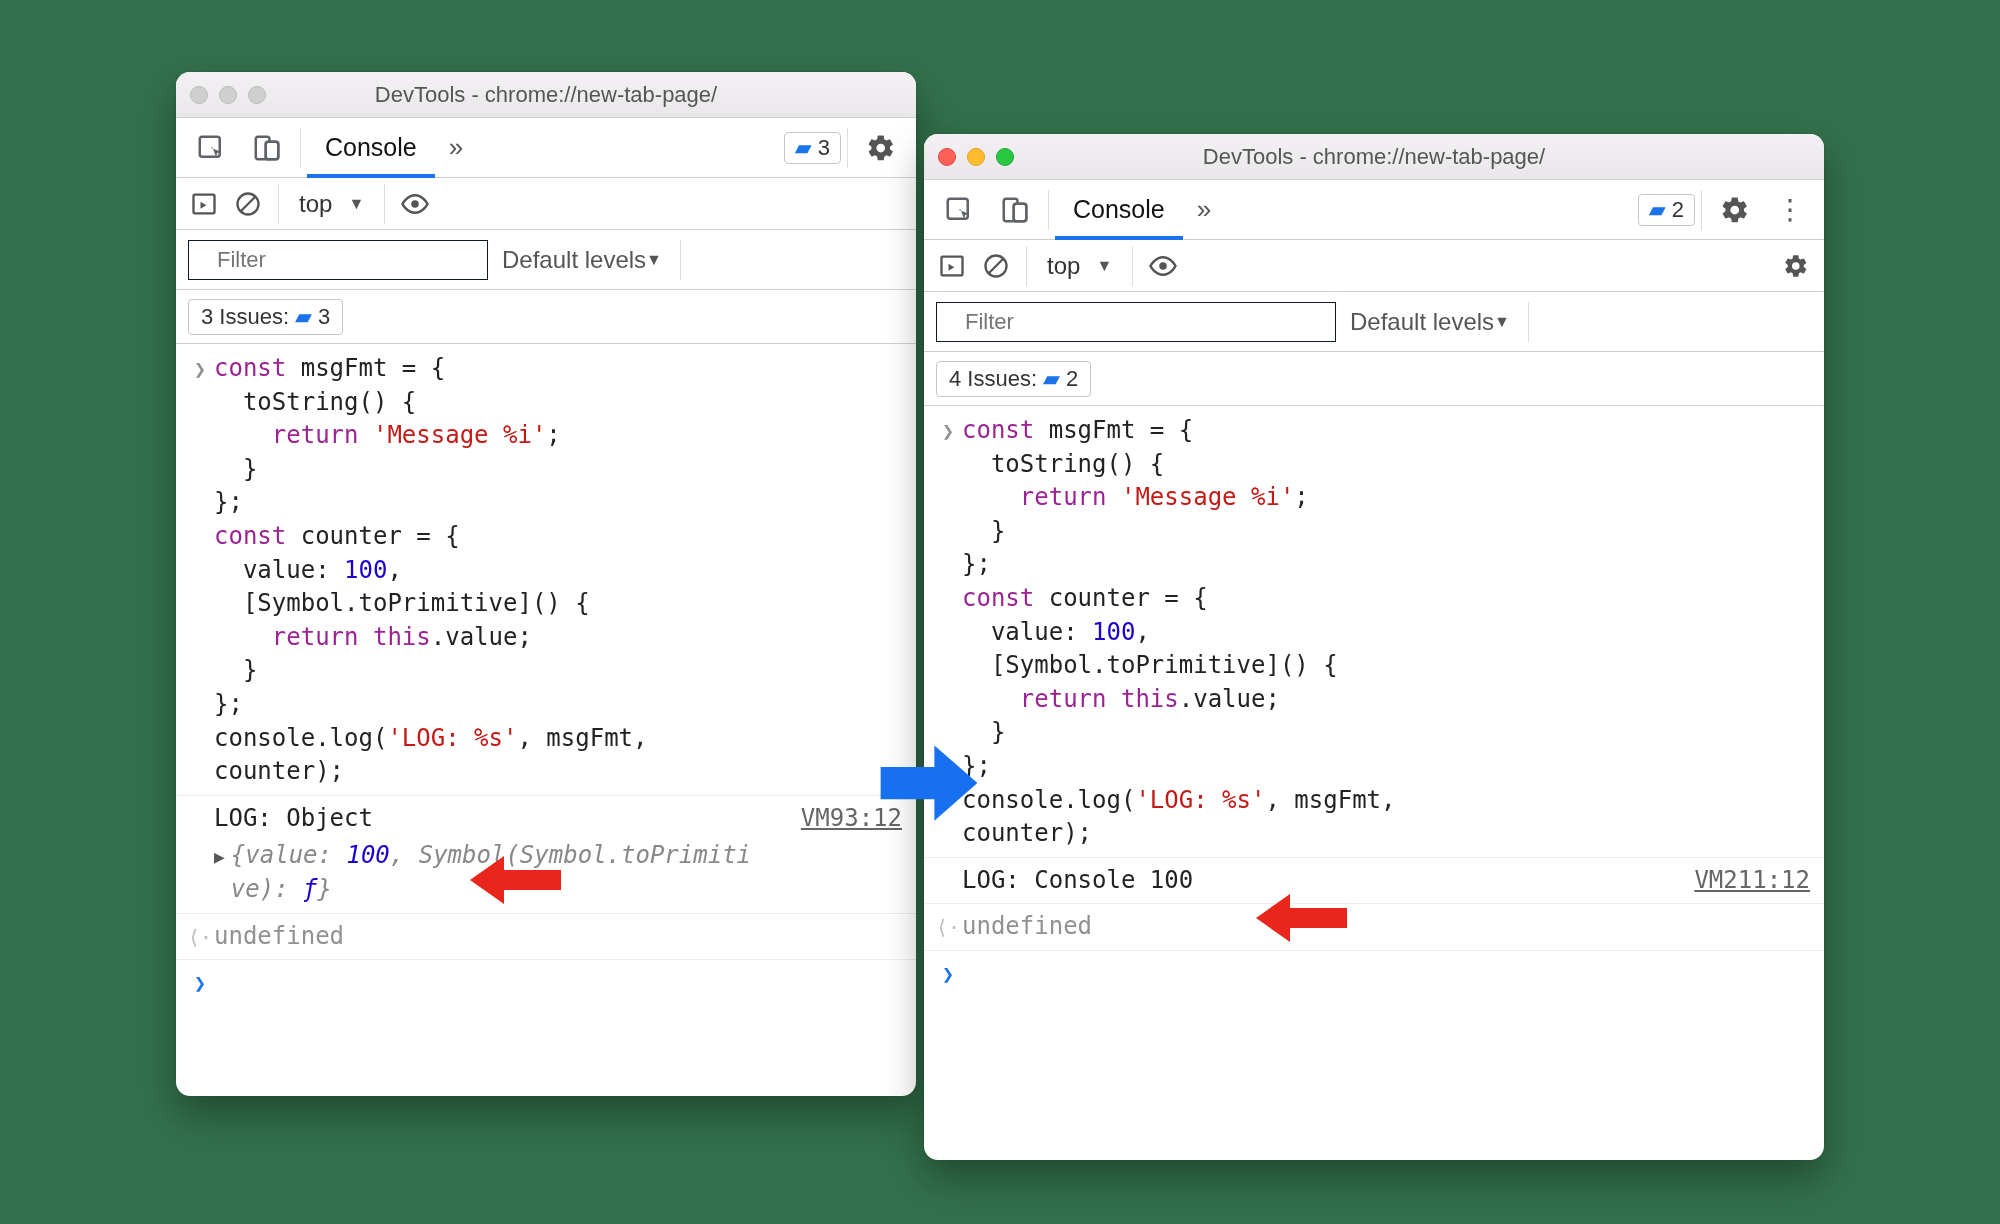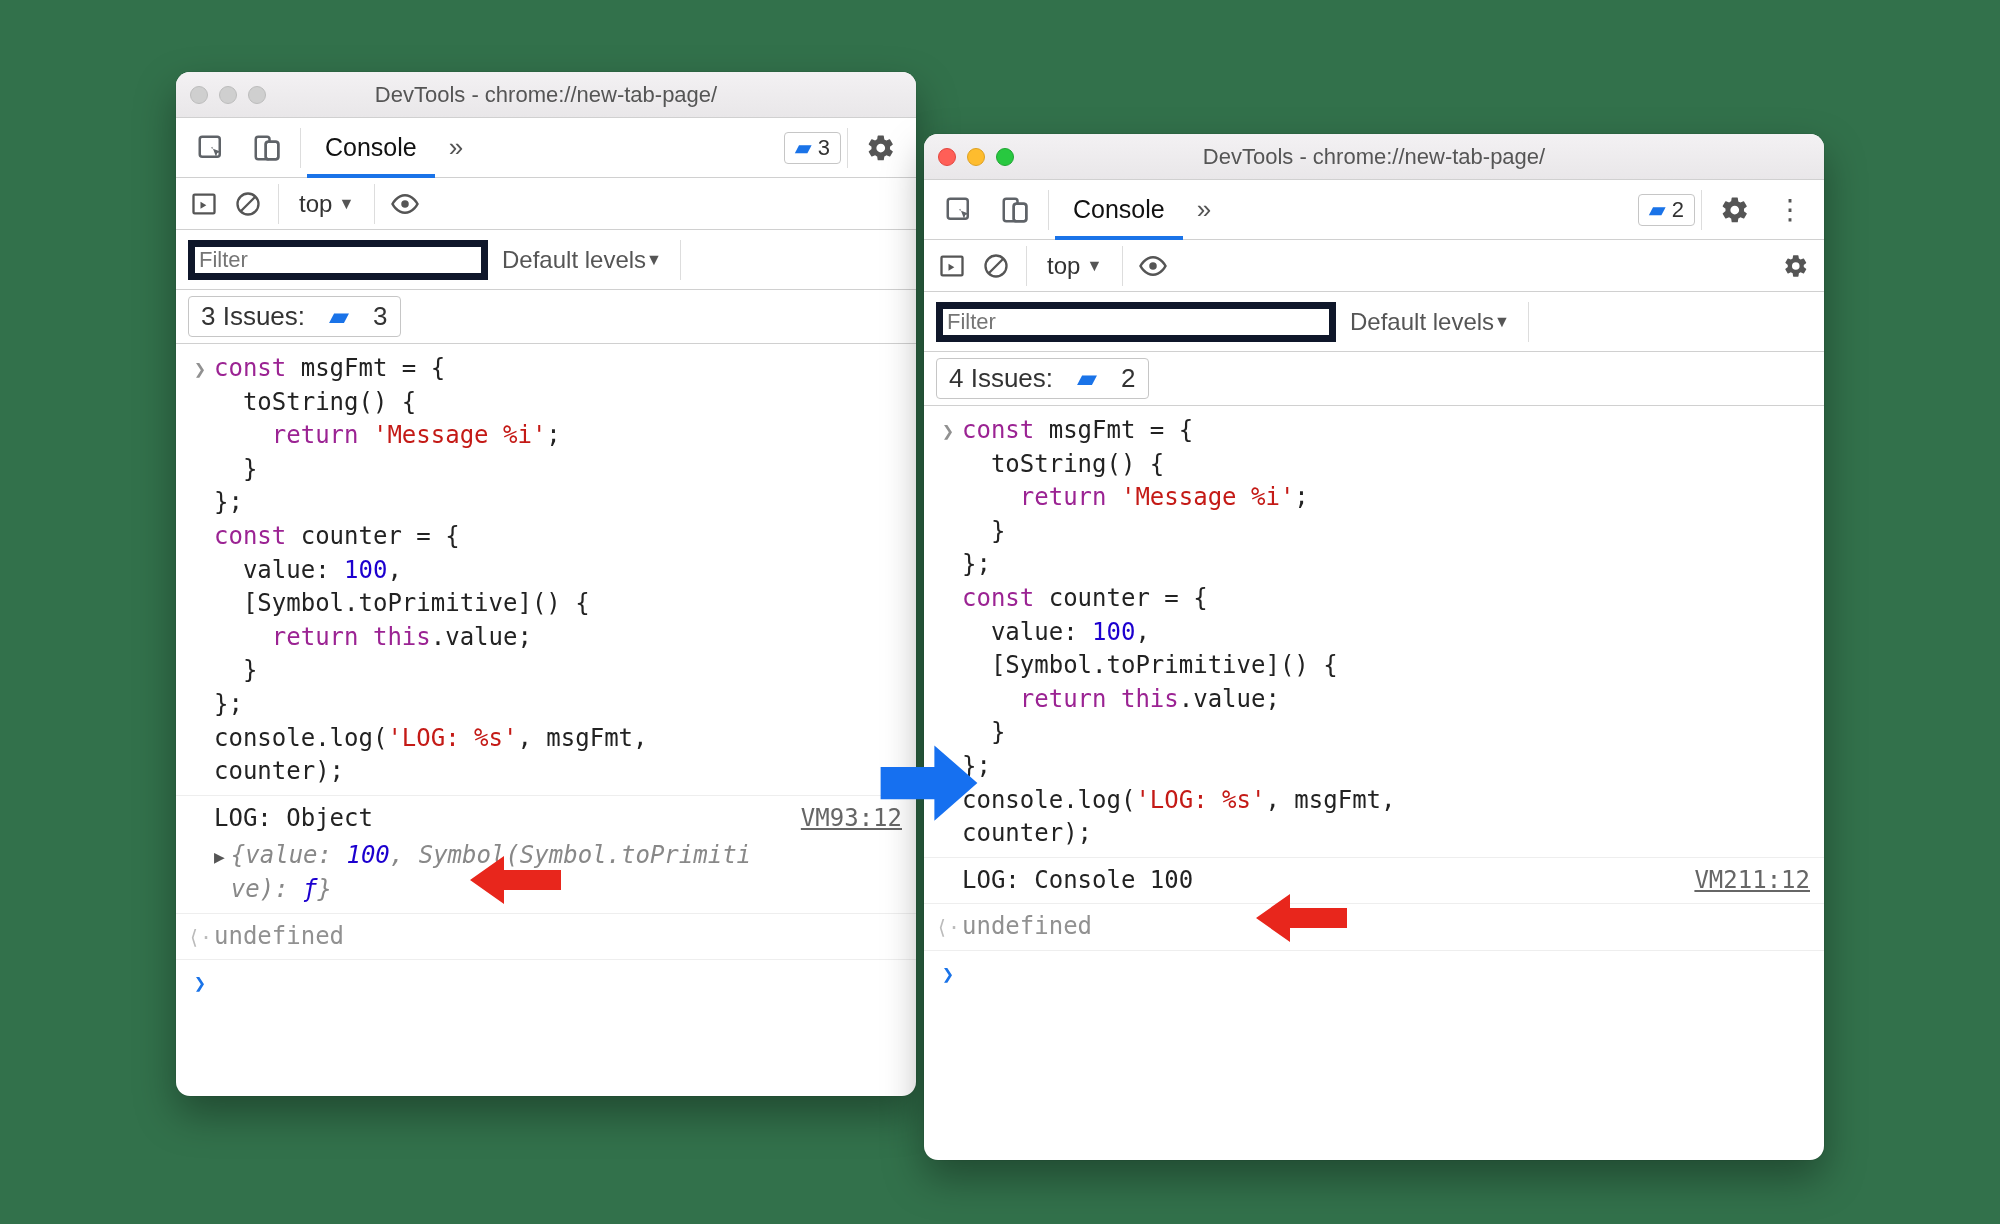--- a/index.html
+++ b/index.html
@@ -84,41 +84,41 @@
   .badge .bicon{color:#1a73e8;font-size:22px;}
   .gear svg{width:30px;height:30px;fill:#555;}
   .kebab{font-size:28px;color:#555;letter-spacing:0;}
   .spacer{flex:1;}
   
   .subbar{
     display:flex;align-items:center;height:52px;border-bottom:1px solid #d0d0d0;
     padding:0 10px;gap:8px;font-size:24px;color:#333;
   }
   .subbar .ib{width:36px;height:36px;display:flex;align-items:center;justify-content:center;}
-  .subbar .topsel{display:flex;align-items:center;gap:6px;padding:0 8px;}
+  .subbar .topsel{display:flex;align-items:center;gap:16px;padding:0 8px;}
   .topsel .tri{font-size:16px;color:#555;}
   .eye svg{width:30px;height:30px;stroke:#555;fill:none;}
   .nope svg{width:28px;height:28px;stroke:#555;fill:none;stroke-width:2;}
   .playwin svg{width:28px;height:28px;stroke:#555;fill:none;stroke-width:2;}
   .gear-sm svg{width:26px;height:26px;fill:#555;}
   
   .filterrow{
     display:flex;align-items:center;height:60px;border-bottom:1px solid #d0d0d0;
     padding:0 12px;gap:14px;font-size:24px;color:#555;
   }
   .filterrow input{
-    flex:0 0 auto; width:300px; height:40px;border:7px solid #0f172a;padding:0 4px;font-size:22px;color:#333;
+    flex:0 0 auto; width:300px; height:40px;border:1px solid #0f172a;padding:0 28px;font-size:22px;color:#333;
   }
   .win-right .filterrow input{width:400px;}
   .levels{display:flex;align-items:center;}
   
   .issuerow{display:flex;align-items:center;height:54px;border-bottom:1px solid #d0d0d0;padding:0 12px;}
   .pill{
-    border:1px solid #c6c6c6;border-radius:4px;padding:4px 12px;display:flex;align-items:center;gap:24px;
-    font-size:26px;color:#333;background:#fff;
+    border:1px solid #c6c6c6;border-radius:4px;padding:4px 12px;display:flex;align-items:center;gap:6px;
+    font-size:22px;color:#333;background:#fff;
   }
   .pill .bicon{color:#1a73e8;}
   
   .cbody{
     flex:1;overflow:auto;font-family:Menlo,Consolas,monospace;font-size:24px;line-height:1.4;color:#222;
     padding:6px 0;
   }
   .row{display:flex;align-items:flex-start;padding:2px 14px 2px 10px;}
   .gut{width:28px;flex:0 0 28px;color:#919191;font-size:20px;padding-top:3px;text-align:center;}
   .content{flex:1;white-space:pre;}

